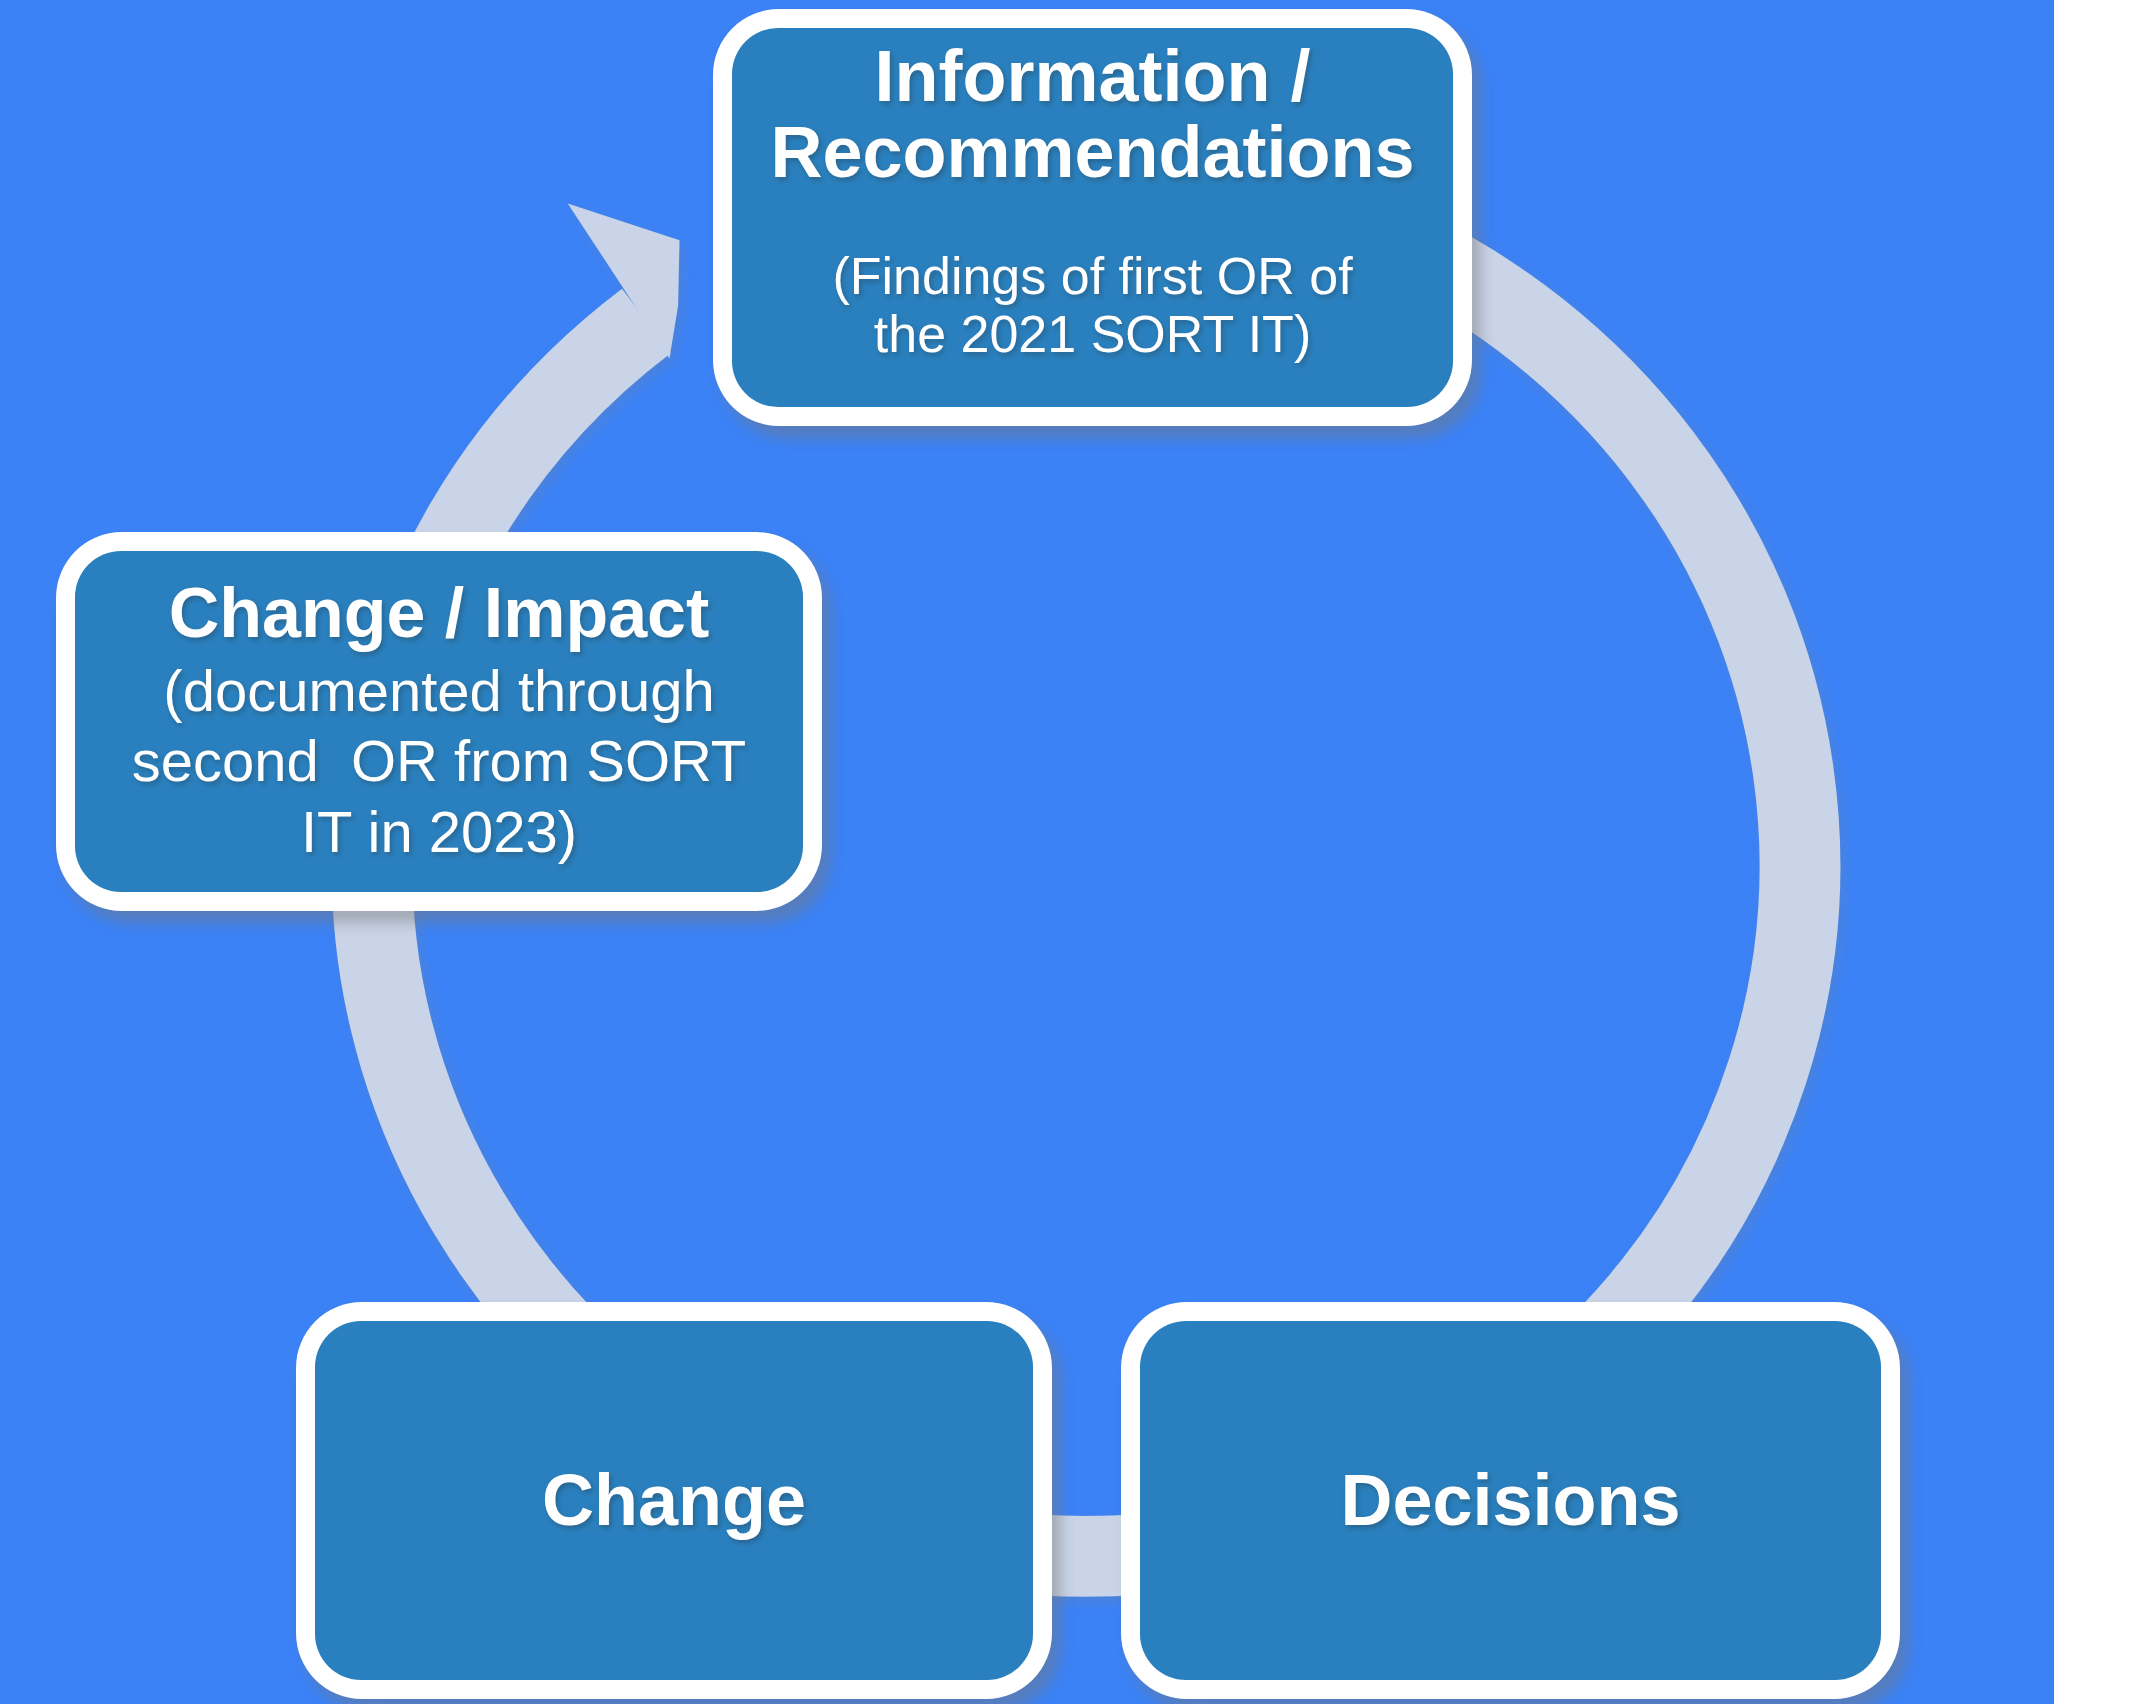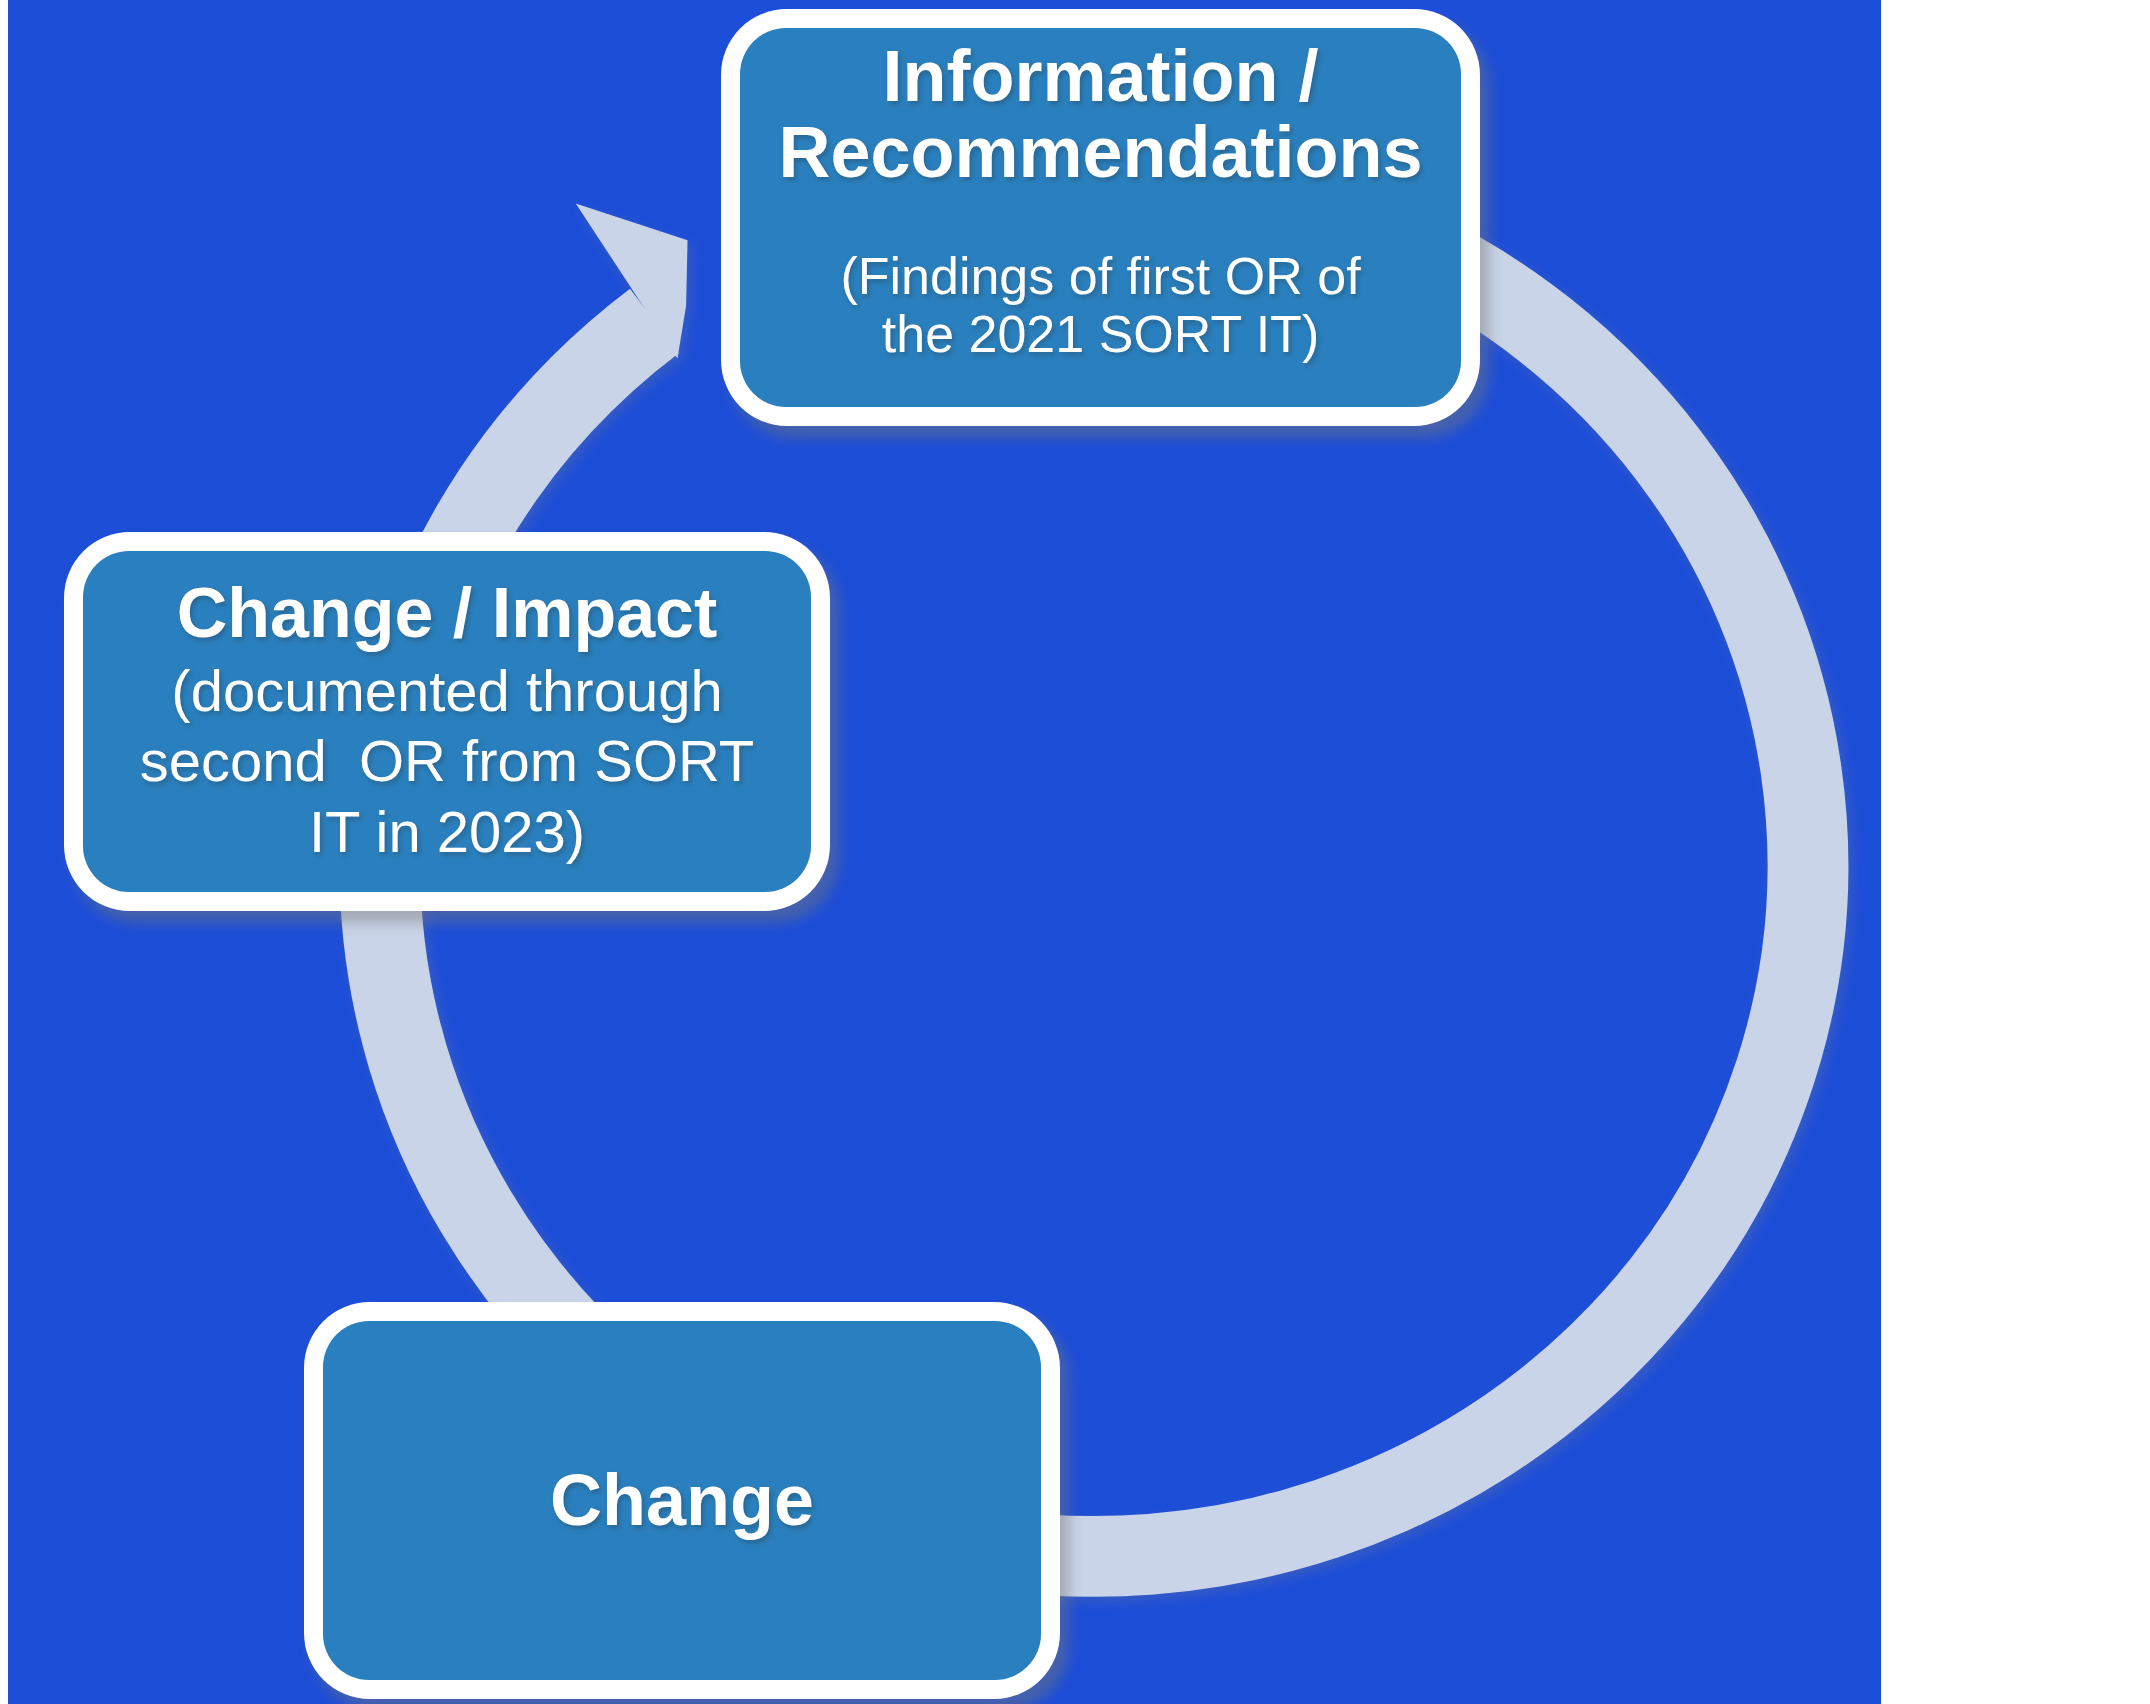--- a/index.html
+++ b/index.html
@@ -1,23 +1,22 @@
 <!DOCTYPE html>
 <html style="font-size:11.5px"><head>
 <meta charset="utf-8">
 <style>
   html, body { margin: 0; padding: 0; background: #FFFFFF; }
   .canvas {
     position: relative;
-    width: 1873px;
+    width: 2054px;
     height: 1705px;
-    background: #1d4ed8;
+    background: #3b82f6;
     overflow: hidden;
     font-family: "Liberation Sans", sans-serif;
-    margin-left: 8px;
   }
   .ring-svg {
     position: absolute;
     left: 0; top: 0;
     width: 2151px;
     height: 1705px;
     filter: drop-shadow(4.3px 5.8px 5.8px rgba(130,130,130,0.25));
   }
   .ring-arc {
     fill: none;
@@ -89,20 +88,26 @@
   <div class="node n-top">
     <div class="node-inner">
       <div class="node-title">Information /
 Recommendations</div>
       <div class="node-subtitle">(Findings of first OR of
 the 2021 SORT IT)</div>
     </div>
   </div>
 
 
+  <div class="node n-br">
+    <div class="node-inner">
+      <div class="node-title">Decisions</div>
+
+    </div>
+  </div>
 
   <div class="node n-bl">
     <div class="node-inner">
       <div class="node-title">Change</div>
 
     </div>
   </div>
 
   <div class="node n-left">
     <div class="node-inner">

